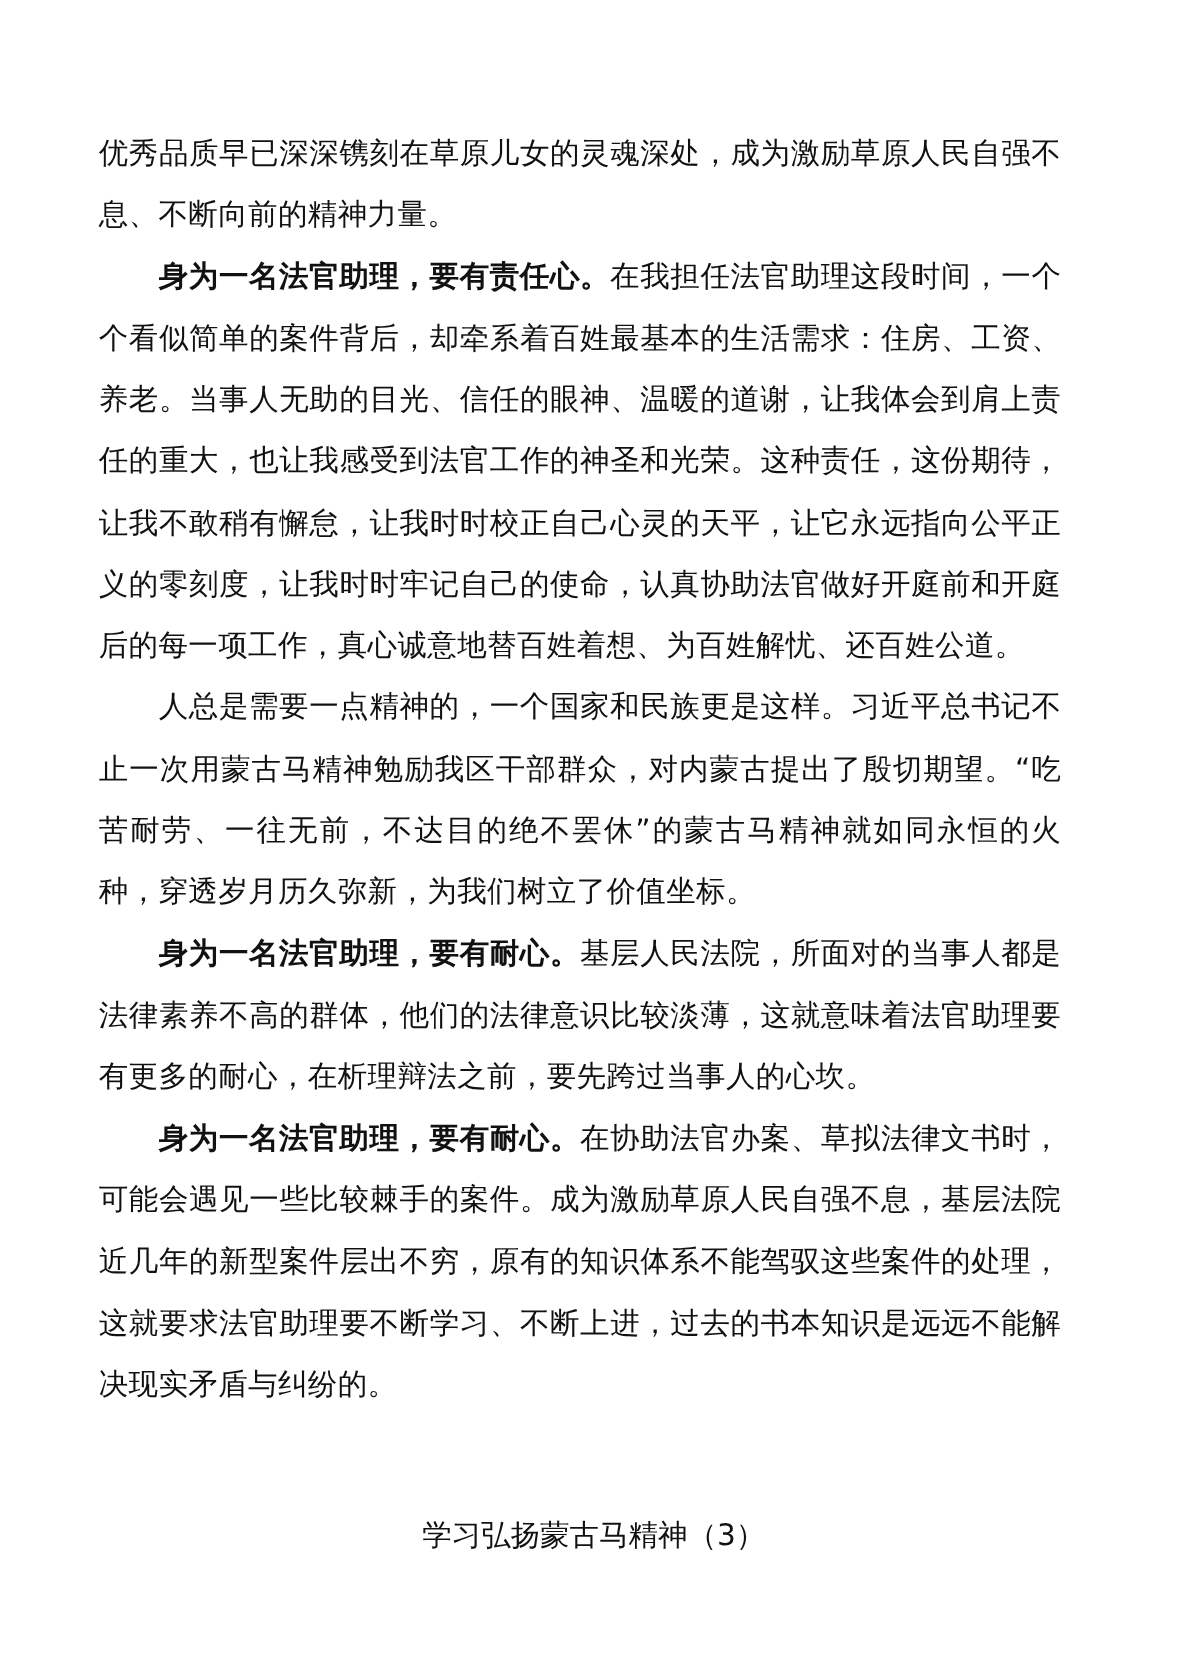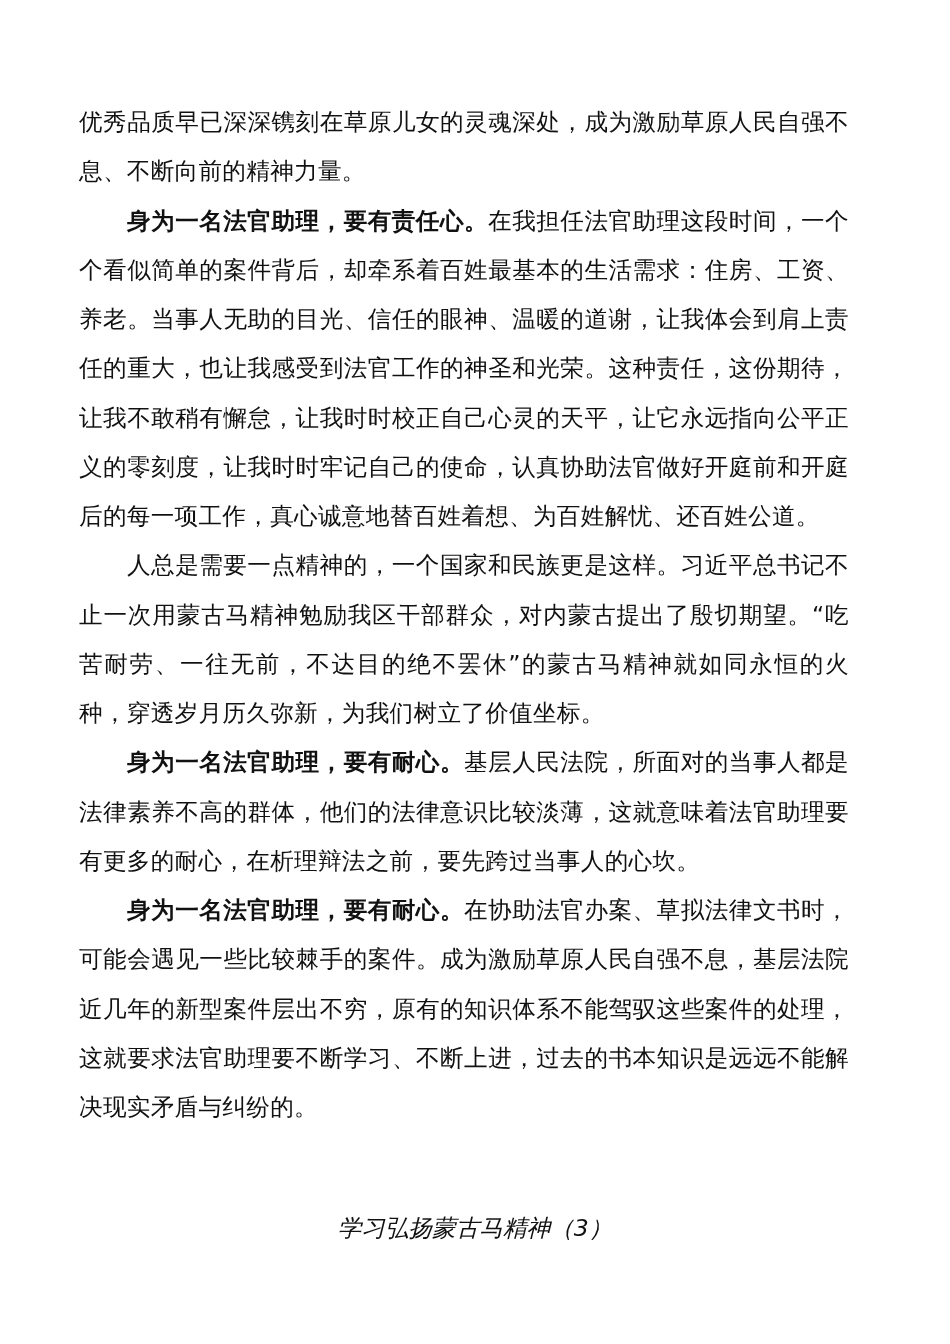--- a/index.html
+++ b/index.html
@@ -38,21 +38,20 @@
     }
     .next-title {
       position: absolute;
       left: 0;
       width: 950px;
       top: 1208px;
       text-align: center;
       font-size: 23.6px;
       line-height: 40px;
       color: #111111;
-      font-style: italic;
     }
   </style>
 </head>
 <body>
 
 <div class="page">
   <p class="para">
     <span>优秀品质早已深深镌刻在草原儿女的灵魂深处，成为激励草原人民自强不息、不断向前的精神力量。</span>
   </p>
   <p class="para indent">

